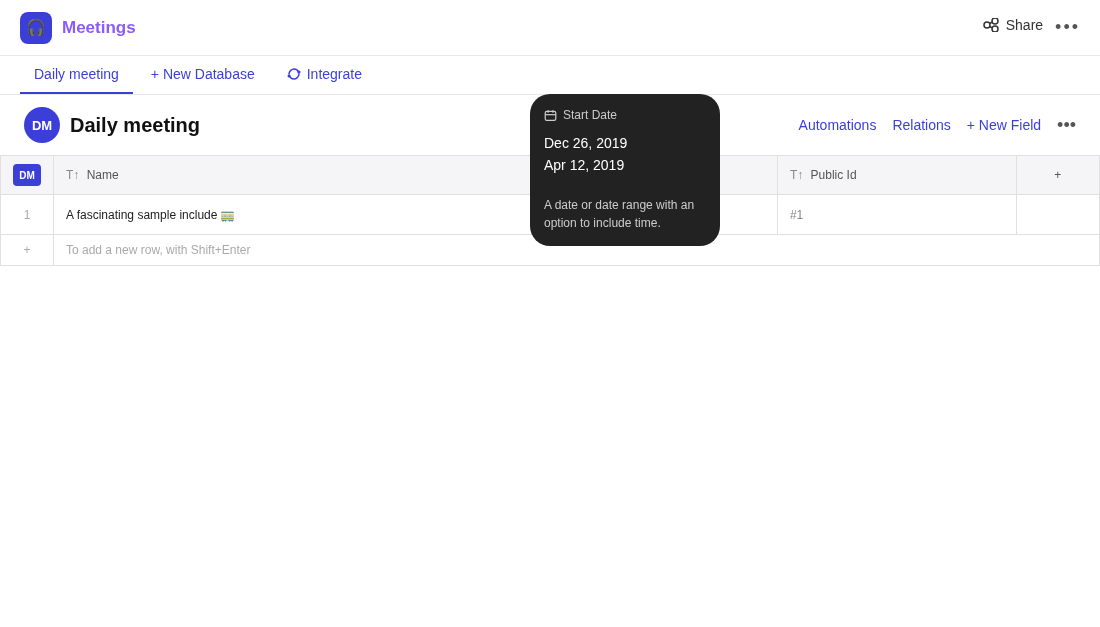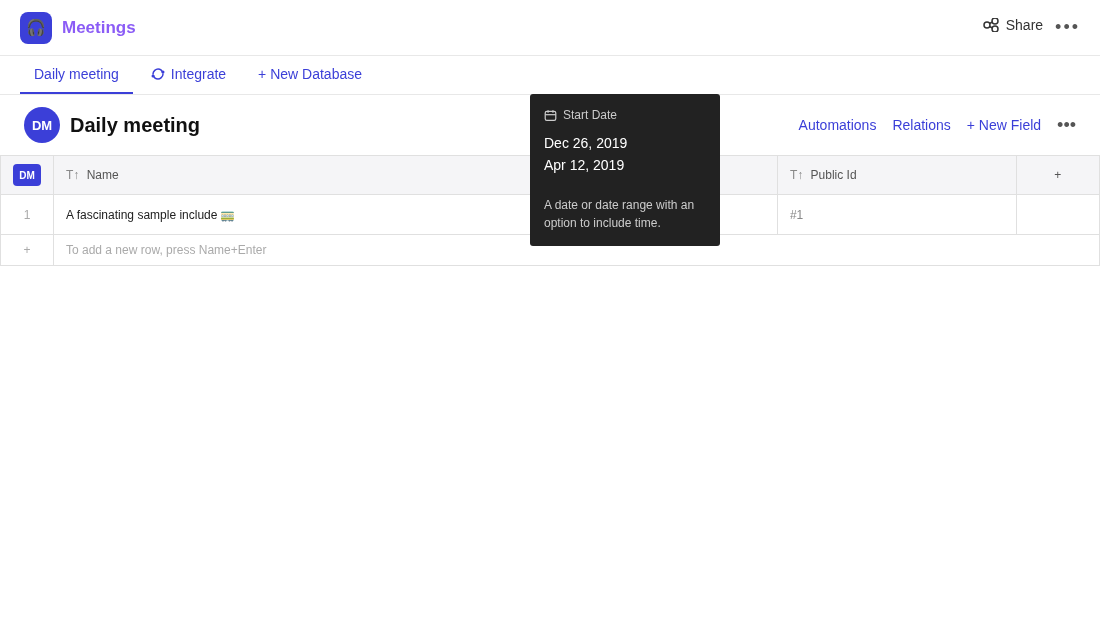--- a/index.html
+++ b/index.html
@@ -49,21 +49,21 @@
     .public-id-val { color: #888; }
 
     
     .dropdown-panel { position: absolute; top: 230px; right: 100px; width: 220px; background: #fff; border: 1px solid #e0e0e0; border-radius: 10px; box-shadow: 0 8px 24px rgba(0,0,0,0.12); z-index: 10; }
     .dropdown-section-label { font-size: 11px; color: #999; font-weight: 600; padding: 12px 16px 6px; text-transform: uppercase; letter-spacing: 0.5px; }
     .dropdown-item { display: flex; align-items: center; gap: 10px; padding: 9px 16px; cursor: pointer; color: #222; font-size: 14px; border-radius: 6px; margin: 0 4px; }
     .dropdown-item.highlighted { background: #eeeef8; }
     .dropdown-item-icon { color: #3b3fd8; font-size: 15px; width: 18px; text-align: center; }
 
     
-    .tooltip-card { position: absolute; bottom: 20px; left: 530px; width: 190px; background: #222; color: #fff; border-radius: 3px; padding: 14px; z-index: 20; font-size: 13px; }
+    .tooltip-card { position: absolute; bottom: 20px; left: 530px; width: 190px; background: #222; color: #fff; border-radius: 20px; padding: 14px; z-index: 20; font-size: 13px; }
     .tooltip-card-header { display: flex; align-items: center; gap: 6px; color: #ccc; font-size: 12px; margin-bottom: 10px; }
     .tooltip-dates { font-size: 14px; }
     .tooltip-date { padding: 3px 0; }
     .tooltip-desc { margin-top: 20px; font-size: 12px; color: #ccc; line-height: 1.5; }
 
     
     .dropdown-scroll { max-height: 340px; overflow-y: auto; padding-bottom: 8px; }
   </style>
 </head>
 <body>
@@ -85,31 +85,31 @@
       <span>Share</span>
     </div>
     <div class="more-btn">•••</div>
   </div>
 </div>
 
 <div class="tabs">
   <div class="tab active">
     <span>Daily meeting</span>
   </div>
+  <div class="tab tab-new">
+    <span>+ New Database</span>
+  </div>
   <div class="tab tab-integrate">
     <svg width="14" height="14" viewBox="0 0 14 14" fill="none" style="color:#3b3fd8">
       <path d="M2 7 C2 4 5 2 7 2 C9 2 11 3.5 11.5 5.5" stroke="#3b3fd8" stroke-width="1.5" fill="none" stroke-linecap="round"></path>
       <path d="M12 7 C12 10 9 12 7 12 C5 12 3 10.5 2.5 8.5" stroke="#3b3fd8" stroke-width="1.5" fill="none" stroke-linecap="round"></path>
       <circle cx="12" cy="5" r="1.5" fill="#3b3fd8"></circle>
       <circle cx="2" cy="9" r="1.5" fill="#3b3fd8"></circle>
     </svg>
     <span>Integrate</span>
-  </div>
-  <div class="tab tab-new">
-    <span>+ New Database</span>
   </div>
 </div>
 
 <div class="page">
 
   <div class="toolbar">
     <div class="toolbar-left">
       <div class="page-icon">DM</div>
       <span class="page-title">Daily meeting</span>
     </div>
@@ -151,21 +151,21 @@
             <span class="blue-block"></span>
           </td>
           <td>
             <span class="public-id-val">#1</span>
           </td>
           <td></td>
         </tr>
         <tr>
           <td class="row-num">+</td>
           <td colspan="4">
-            <span class="add-row-hint">To add a new row, press Name+Enter</span>
+            <span class="add-row-hint">To add a new row, with Shift+Enter</span>
           </td>
         </tr>
       </tbody>
     </table>
   </div>
 
   <div class="dropdown-panel">
     <div class="dropdown-scroll">
       <div class="dropdown-section-label">Basic</div>
 

